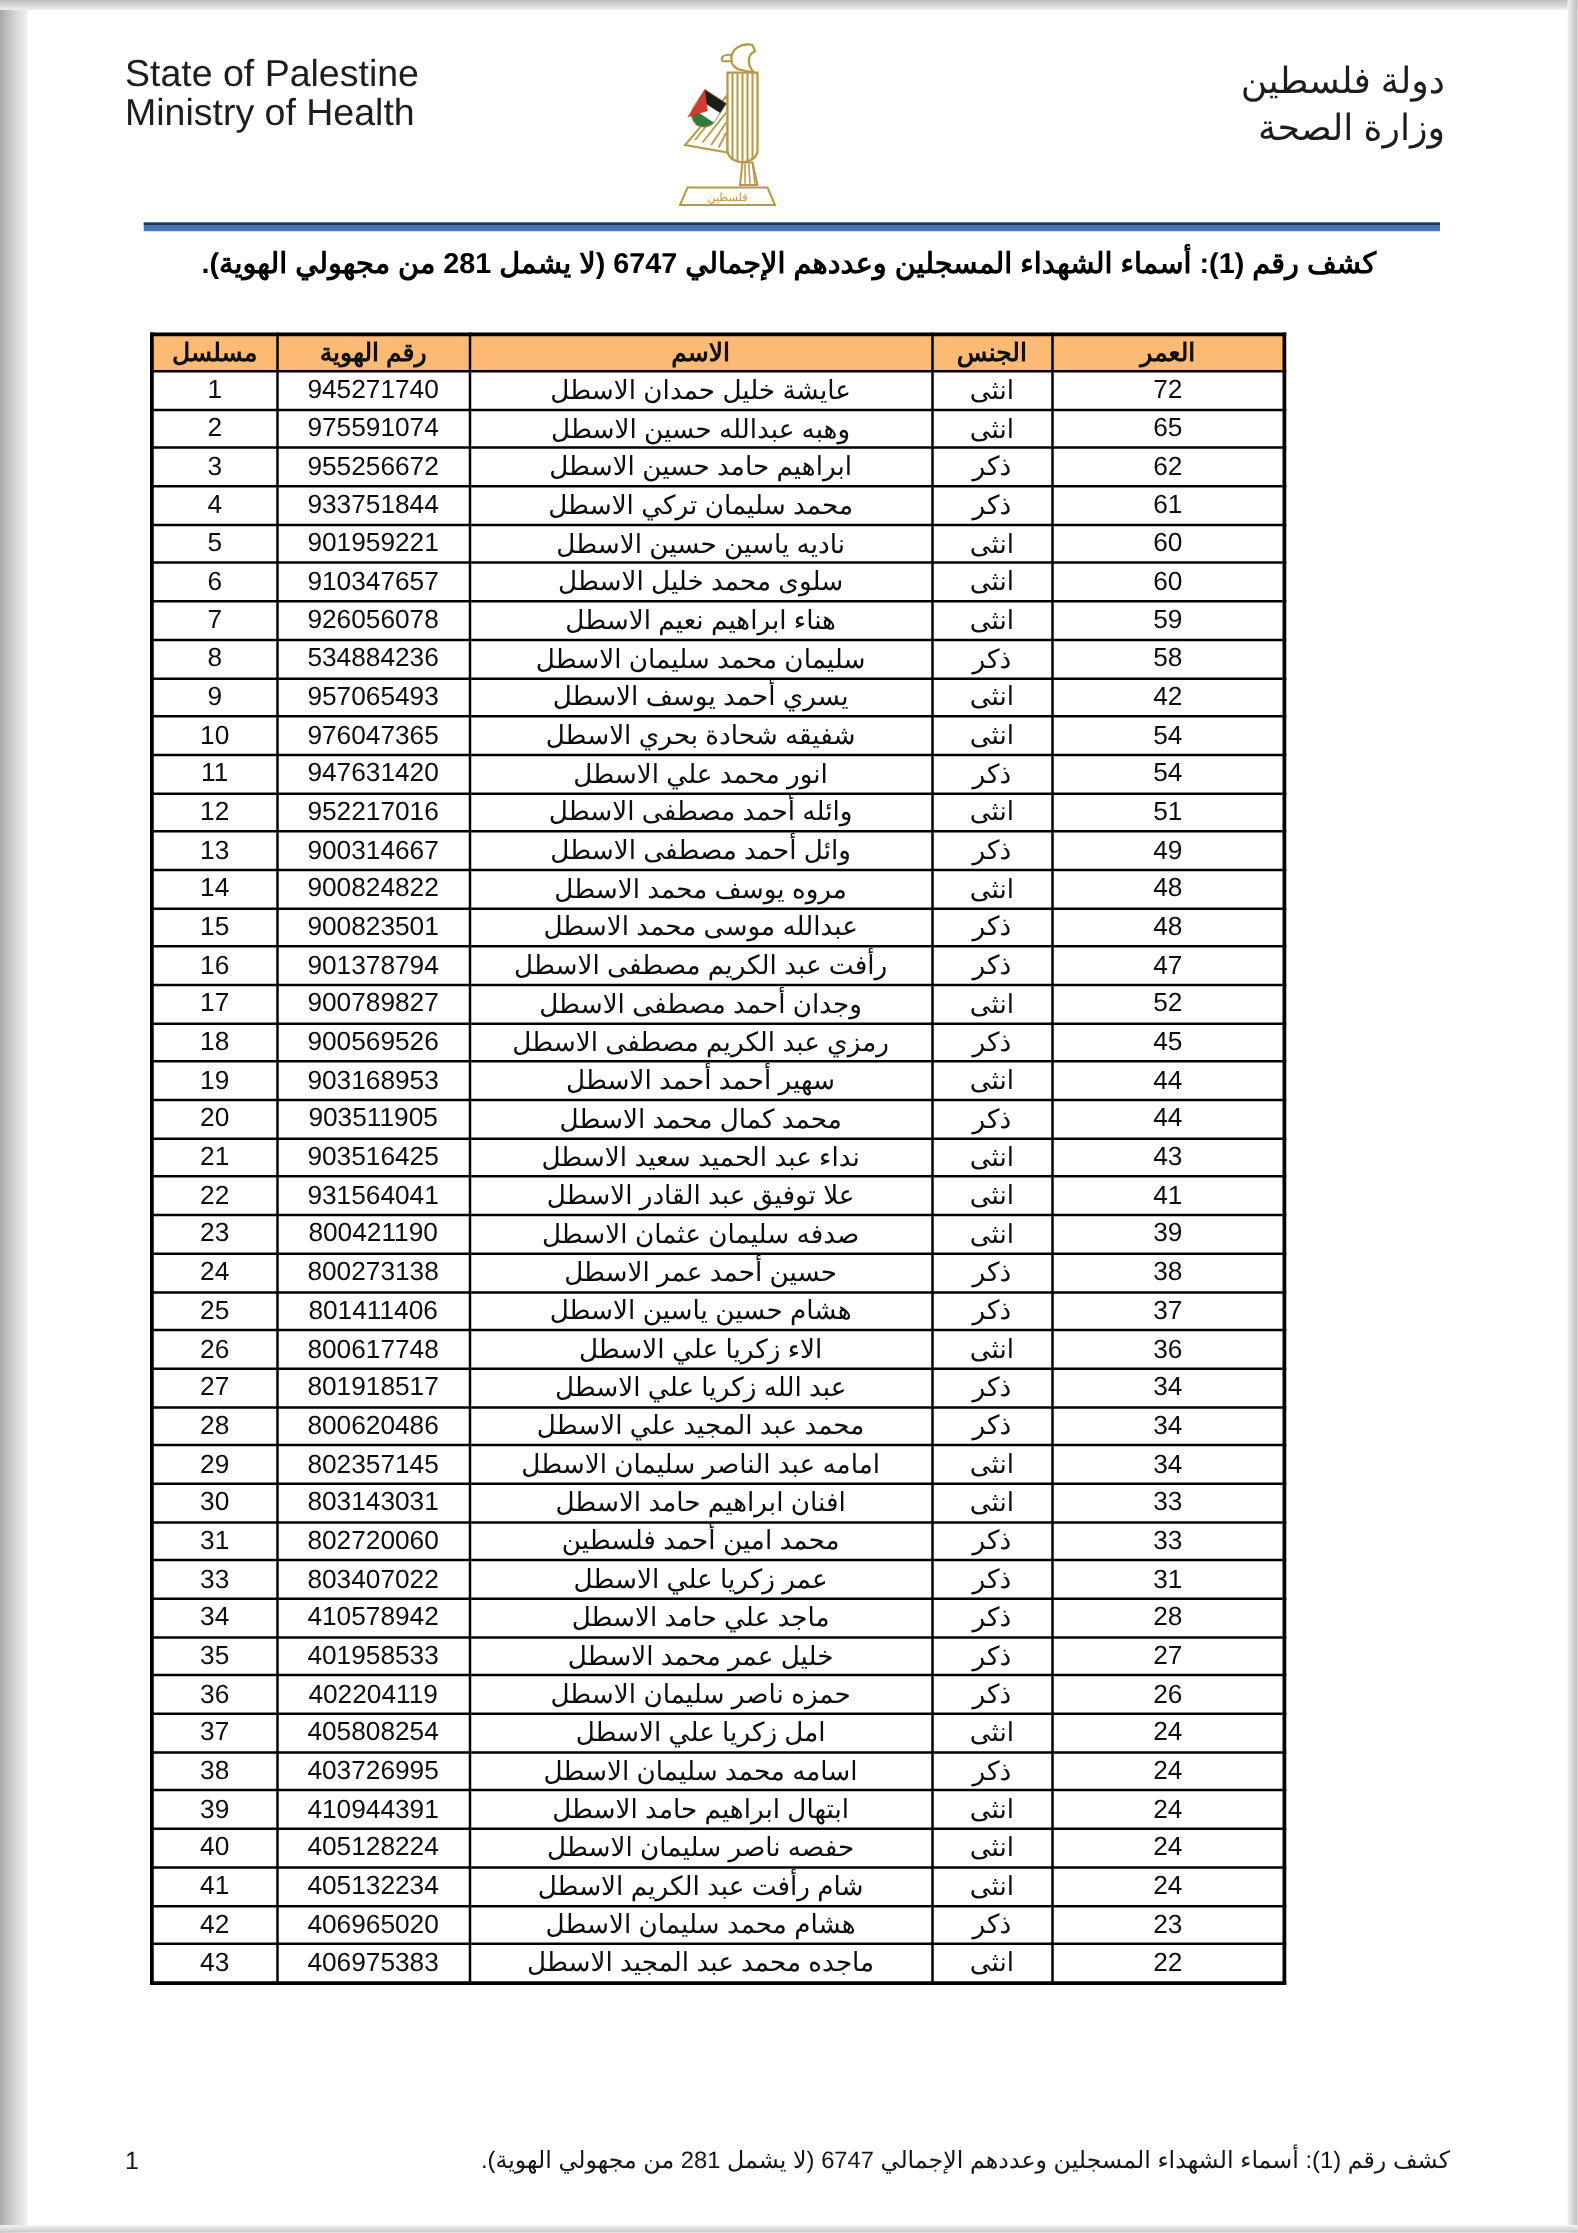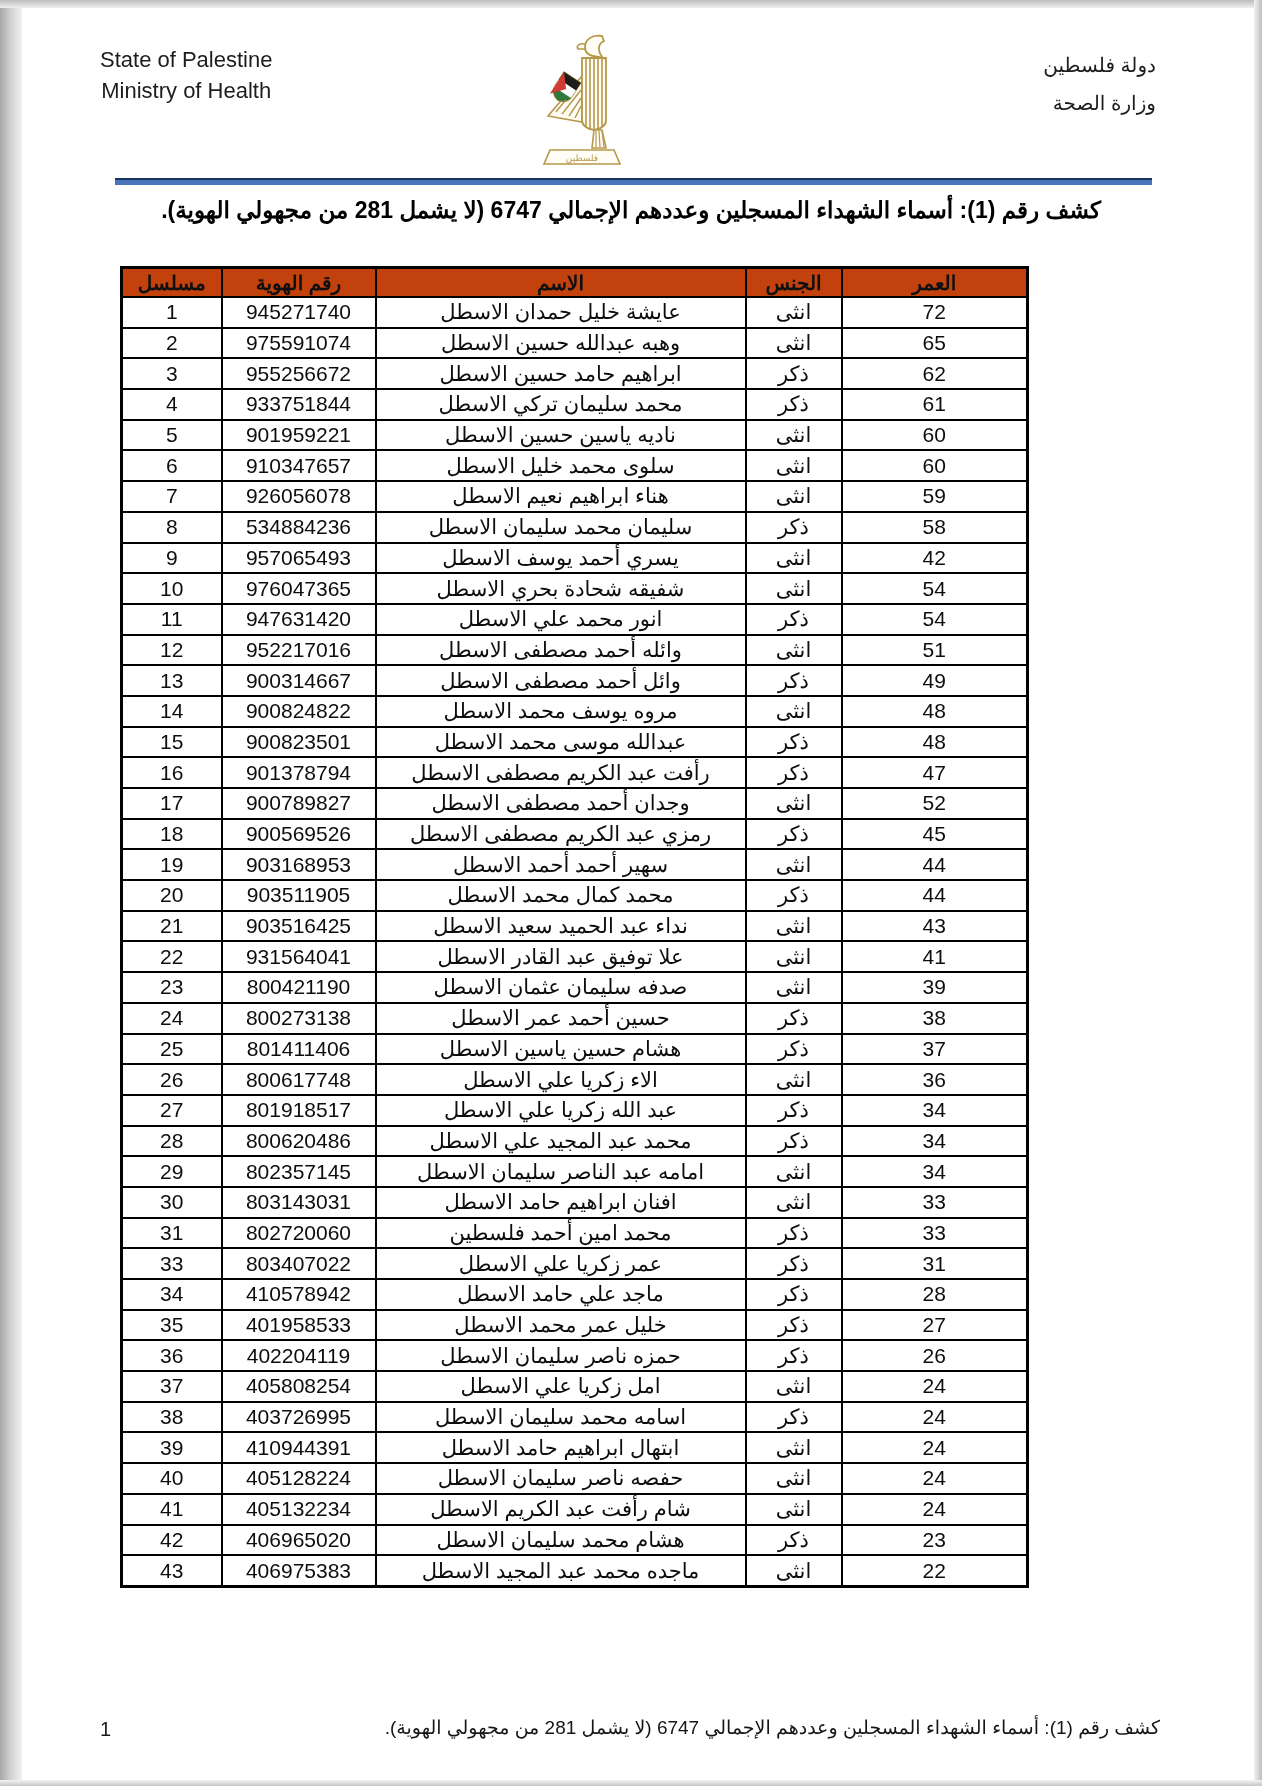--- a/index.html
+++ b/index.html
@@ -10,36 +10,36 @@
   
   .edge-left{position:absolute;left:0;top:0;width:22px;height:100%;
     background:linear-gradient(90deg,#a8a8a8,#cfcfcf 45%,#f1f1f1);}
   .edge-top{position:absolute;left:0;top:0;width:100%;height:8px;
     background:linear-gradient(180deg,#bdbdbd,#efefef);}
   .edge-right{position:absolute;right:0;top:0;width:8px;height:100%;
     background:linear-gradient(270deg,#bdbdbd,#f2f2f2);}
   .edge-bottom{position:absolute;left:0;bottom:0;width:100%;height:6px;
     background:linear-gradient(0deg,#c6c6c6,#f4f4f4);}
 
-  .en-header{position:absolute;left:100px;top:44px;font-size:22px;line-height:31px;color:#1d1d1d;text-align:center;}
-  .ar-header{position:absolute;right:106px;top:46px;font-size:20px;line-height:38px;text-align:right;direction:rtl;color:#1d1d1d;}
+  .en-header{position:absolute;left:100px;top:44px;font-size:30px;line-height:31px;color:#1d1d1d;}
+  .ar-header{position:absolute;right:106px;top:46px;font-size:29px;line-height:38px;text-align:right;direction:rtl;color:#1d1d1d;}
 
   .emblem{position:absolute;left:536px;top:32px;width:92px;height:136px;}
 
   .rule{position:absolute;left:115px;top:178px;width:1037px;height:5px;
     border-top:2px solid #17365d;background:#4a74b9;}
 
   .doc-title{position:absolute;left:100px;right:100px;top:197px;text-align:center;
     direction:rtl;font-weight:bold;font-size:23px;color:#000;}
 
   table.martyrs{position:absolute;left:120px;top:266px;width:906px;
     border-collapse:collapse;table-layout:fixed;text-align:center;
     border:3px solid #000;}
   table.martyrs th{
-    background:#c2410c;border:2px solid #000;height:27px;
+    background:#fdba74;border:2px solid #000;height:27px;
     font-size:20px;font-weight:bold;color:#101010;padding:0 4px;}
   table.martyrs td{
     border:2px solid #000;height:28.7px;font-size:21px;padding:0 4px;
     color:#0d0d0d;background:#fff;overflow:hidden;white-space:nowrap;}
   td.col2{font-size:20px;margin-top:20px;}
   td.col3{font-size:20px;}
   .w-serial{width:100px;}.w-id{width:154px;}.w-name{width:370px;}
   .w-gender{width:96px;}.w-age{width:186px;}
 
   .page-num{position:absolute;left:100px;top:1718px;font-size:20px;color:#1a1a1a;}

